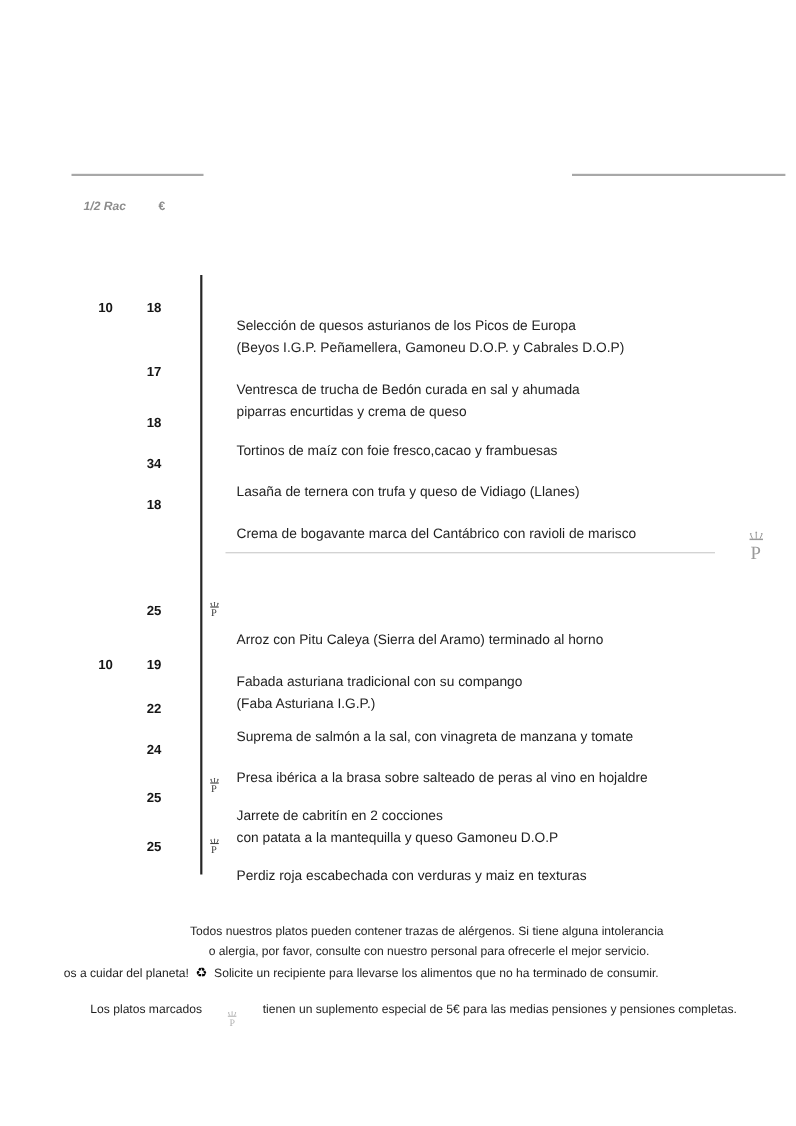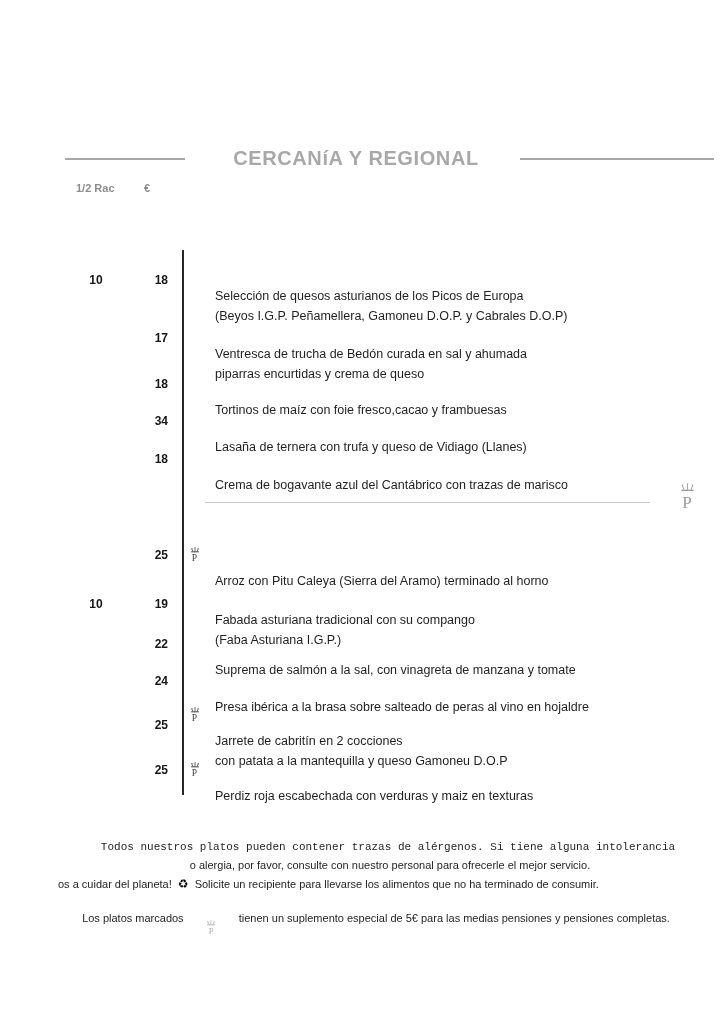--- a/index.html
+++ b/index.html
@@ -15,34 +15,34 @@
   
   .rule { position:absolute; height:2px; background:#a8a8a8; }
   .rule-left  { left:65px;  width:120px; top:158px; }
   .rule-right { left:520px; width:194px; top:158px; }
   .title {
     position:absolute; top:147px; left:160px; width:392px;
     text-align:center; font-size:20px; font-weight:700;
     letter-spacing:0.6px; color:#a8a8a8; white-space:nowrap;
   }
   .colhead { position:absolute; top:182px; font-size:11px; font-weight:700; color:#8c8c8c; }
-  .colhead.half-h { left:76px; }
+  .colhead.half-h { left:76px;font-style:italic; }
   .colhead.euro-h { left:144px; }
 
   
   .vline { position:absolute; left:182px; top:250px; width:2px; height:545px; background:#262626; }
   .mid-divider { position:absolute; left:205px; top:502px; width:445px; height:1px; background:#c9c9c9; }
 
   .row { position:absolute; left:0; width:724px; }
   .half, .price {
     position:absolute; top:0; font-size:12px; font-weight:700; color:#161616;
     width:36px; text-align:center; line-height:20px;
   }
   .half  { left:78px; }
-  .price { left:132px;text-align:right; }
+  .price { left:122px; }
   .mid   { top:10px; }
   .dish  { position:absolute; left:215px; top:0; width:480px; font-size:12.5px; line-height:20px; color:#1f1f1f;margin-top:26px; }
   .dish .l2 { display:block; }
 
   
   .pmark {
     position:absolute; left:188px; top:2px;
     display:inline-flex; flex-direction:column; align-items:center; width:13px;
   }
   .pmark svg { display:block; }
@@ -57,42 +57,41 @@
     display:flex; flex-direction:column; align-items:center;
   }
   .plogo .pletter {
     font-family:"Liberation Serif", serif; font-size:17px; line-height:17px;
     color:#9a9a9a; margin-top:2px;
   }
 
   
   .fnote { position:absolute; font-size:11px; line-height:14px; color:#1f1f1f; white-space:nowrap; }
   .f1 { top:821px; left:56px; right:0; text-align:center; font-size:13px; line-height:16px; }
-  .f2 { top:840px; left:56px; right:4px; text-align:center;font-family:Liberation Mono, monospace; }
+  .f2 { top:840px; left:56px; right:4px; text-align:center; }
   .f3 { top:858px; left:56px; right:0; text-align:center; }
   .f4 { top:877px; left:58px; text-align:left; }
   .f5 { top:894px; left:56px; right:0; text-align:center; }
   .f6 { top:911px; left:0; right:20px; text-align:center;margin-left:48px; }
   .recycle { font-size:12px; color:#000; margin:0 3px; }
   .pmark-inline {
     display:inline-flex; flex-direction:column; align-items:center;
     width:13px; vertical-align:-4px; margin:0 18px;
   }
   .pmark-inline .pletter {
     font-family:"Liberation Serif", serif; font-size:9px; line-height:8px;
     color:#b3b3b3; margin-top:1px;
   }
 </style>
 </head>
 <body>
 
 <div class="page">
 
   <div class="rule rule-left"></div>
-  <div class="title">CERCANíA Y REGIONAL</div>
   <div class="rule rule-right"></div>
 
   <div class="colhead half-h">1/2 Rac</div>
   <div class="colhead euro-h">€</div>
 
   <div class="vline"></div>
 
   <div class="row" style="top:260px">
     <span class="half mid">10</span>
     <span class="price mid">18</span>
@@ -109,21 +108,21 @@
     <span class="dish"><span class="l1">Tortinos de maíz con foie fresco,cacao y frambuesas</span></span>
   </div>
 
   <div class="row" style="top:411px">
     <span class="price">34</span>
     <span class="dish"><span class="l1">Lasaña de ternera con trufa y queso de Vidiago (Llanes)</span></span>
   </div>
 
   <div class="row" style="top:449px">
     <span class="price">18</span>
-    <span class="dish"><span class="l1">Crema de bogavante azul del Cantábrico con trazas de marisco</span></span>
+    <span class="dish"><span class="l1">Crema de bogavante marca del Cantábrico con ravioli de marisco</span></span>
   </div>
 
   <div class="mid-divider"></div>
   <div class="plogo">
     <svg width="17" height="9" viewBox="0 0 18 10">
       <g fill="#9a9a9a" stroke="#9a9a9a">
         <circle cx="3.4" cy="2.6" r="0.9" stroke="none"></circle>
         <circle cx="9" cy="1.2" r="0.9" stroke="none"></circle>
         <circle cx="14.6" cy="2.6" r="0.9" stroke="none"></circle>
         <path d="M3.4 3.4 L5.2 7.4 M9 2 L9 7.4 M14.6 3.4 L12.8 7.4" stroke-width="1" fill="none"></path>

